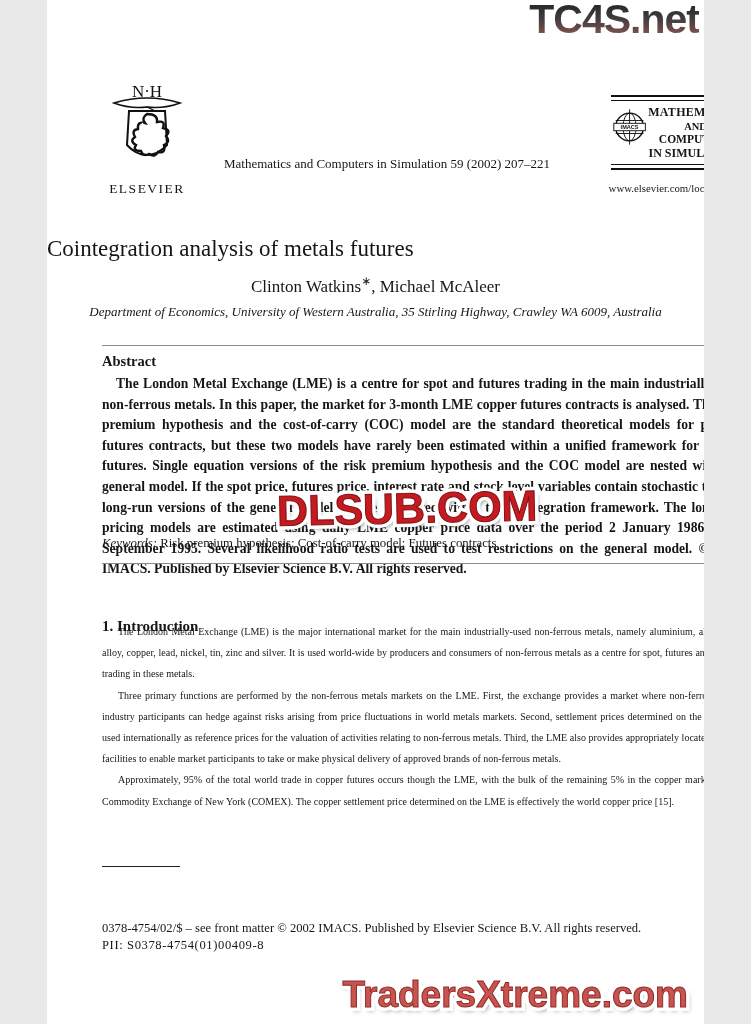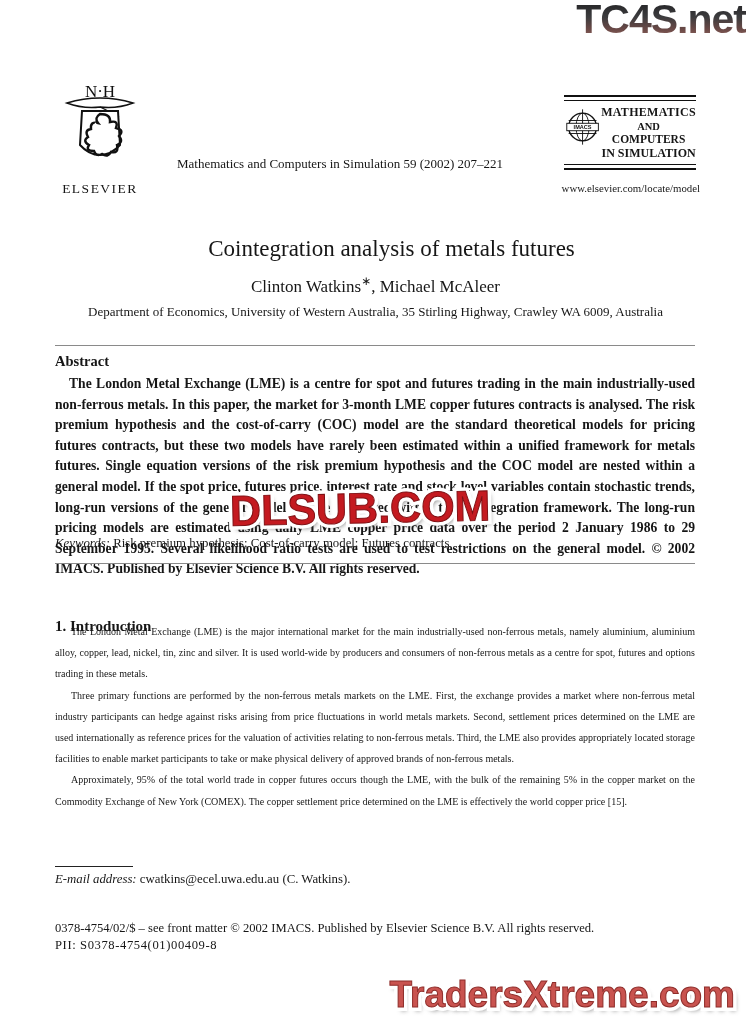--- a/index.html
+++ b/index.html
@@ -1,17 +1,17 @@
 <!DOCTYPE html>
 <html><head>
 <meta charset="utf-8">
 <style>
   html,body{margin:0;padding:0;background:#e8e8e8;}
   .page{
-    position:relative;width:751px;height:1024px;margin:0 auto;
+    position:relative;width:657px;height:1024px;margin:0 auto;
     background:#ffffff;overflow:hidden;
     font-family:"Liberation Serif", serif;color:#161616;
   }
   
   .wm-top{
     position:absolute;top:-4px;right:5px;
     font-family:"Liberation Sans", sans-serif;font-weight:bold;
     font-size:41px;letter-spacing:-1px;
     background:linear-gradient(#232325 10%,#3c3c3e 45%,#6d4a47 72%,#9a6f6b 95%);
     -webkit-background-clip:text;background-clip:text;color:transparent;
@@ -36,23 +36,23 @@
   .rule2x-a{height:3px;border-top:2.5px solid #111;border-bottom:1.5px solid #111;}
   .rule2x-b{height:3px;border-top:1.5px solid #111;border-bottom:2.5px solid #111;}
   .jbox-body{display:flex;align-items:flex-start;padding:5px 0 4px 0;}
   .jbox-text{flex:1;text-align:center;font-weight:bold;line-height:13.5px;}
   .jbox-text .l1{font-size:12px;letter-spacing:.3px;}
   .jbox-text .l2{font-size:10.5px;}
   .jbox-text .l3{font-size:11.5px;}
   .jbox-text .l4{font-size:12px;}
   .jurl{position:absolute;left:552px;top:182px;width:148px;text-align:right;font-size:10.8px;}
   
-  .title{position:absolute;left:0;top:236px;width:100%;text-align:center;font-size:23px;padding-left:16px;}
+  .title{position:absolute;left:0;top:236px;width:100%;text-align:left;font-size:23px;}
   .authors{position:absolute;left:0;top:277px;width:100%;text-align:center;font-size:17px;}
-  .affil{position:absolute;left:0;top:304px;width:100%;text-align:center;font-size:13px;}
+  .affil{position:absolute;left:0;top:304px;width:100%;text-align:center;font-size:13px;font-style:italic;}
   .hrule{position:absolute;left:55px;width:640px;border-top:1.5px solid #8a8a8a;}
   .r1{top:345px;} .r2{top:563px;}
   .abs-head{position:absolute;left:55px;top:353px;font-size:14.5px;font-weight:bold;}
   .abs-body{
     position:absolute;left:55px;top:374px;width:640px;
     font-size:13.6px;line-height:20.6px;text-align:justify;font-weight:bold;
   }
   .abs-body p{margin:0;text-indent:14px;}
   .keywords{position:absolute;left:55px;top:536px;font-size:12.8px;}
   .keywords .kw-label{font-style:italic;}
@@ -130,21 +130,20 @@
 
   <div class="sec-head">1.  Introduction</div>
   <div class="body-text">
     <p>The London Metal Exchange (LME) is the major international market for the main industrially-used non-ferrous metals, namely aluminium, aluminium alloy, copper, lead, nickel, tin, zinc and silver. It is used world-wide by producers and consumers of non-ferrous metals as a centre for spot, futures and options trading in these metals.</p>
     <p>Three primary functions are performed by the non-ferrous metals markets on the LME. First, the exchange provides a market where non-ferrous metal industry participants can hedge against risks arising from price fluctuations in world metals markets. Second, settlement prices determined on the LME are used internationally as reference prices for the valuation of activities relating to non-ferrous metals. Third, the LME also provides appropriately located storage facilities to enable market participants to take or make physical delivery of approved brands of non-ferrous metals.</p>
     <p>Approximately, 95% of the total world trade in copper futures occurs though the LME, with the bulk of the remaining 5% in the copper market on the Commodity Exchange of New York (COMEX). The copper settlement price determined on the LME is effectively the world copper price [15].</p>
   </div>
 
   <div class="footnote">
     <div class="fn-rule"></div>
-    <div><span class="em-label">E-mail address:</span><span> cwatkins@ecel.uwa.edu.au (C. Watkins).</span></div>
   </div>
 
   <div class="imprint">
     <div>0378-4754/02/$ – see front matter © 2002 IMACS. Published by Elsevier Science B.V. All rights reserved.</div>
     <div class="pii">PII: S0378-4754(01)00409-8</div>
   </div>
 
   <div class="wm-sticker wm-mid">
     <span class="back" aria-hidden="true">DLSUB.COM</span>
     <span class="front">DLSUB.COM</span>

